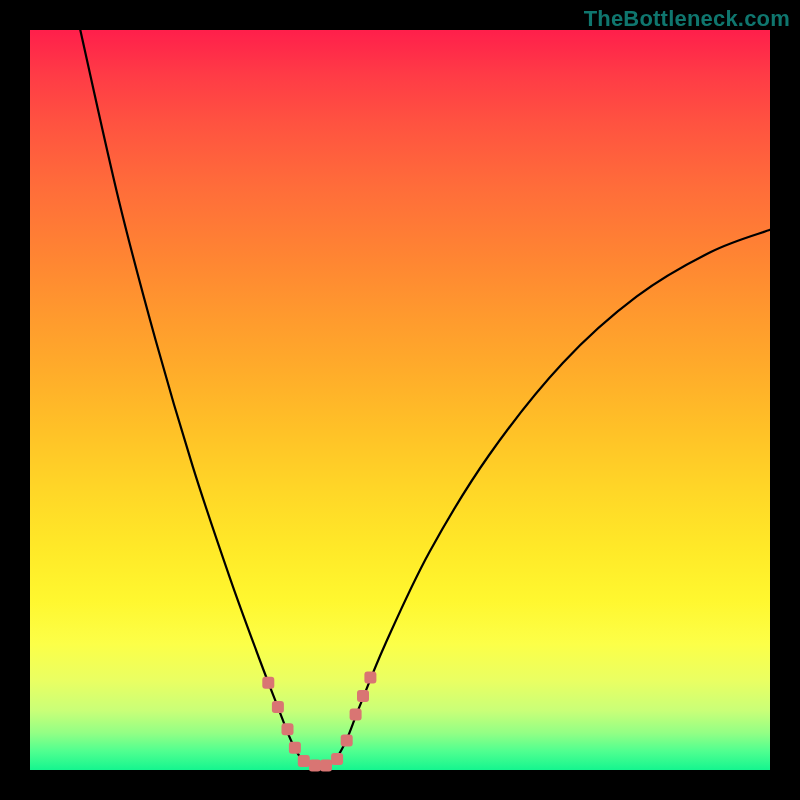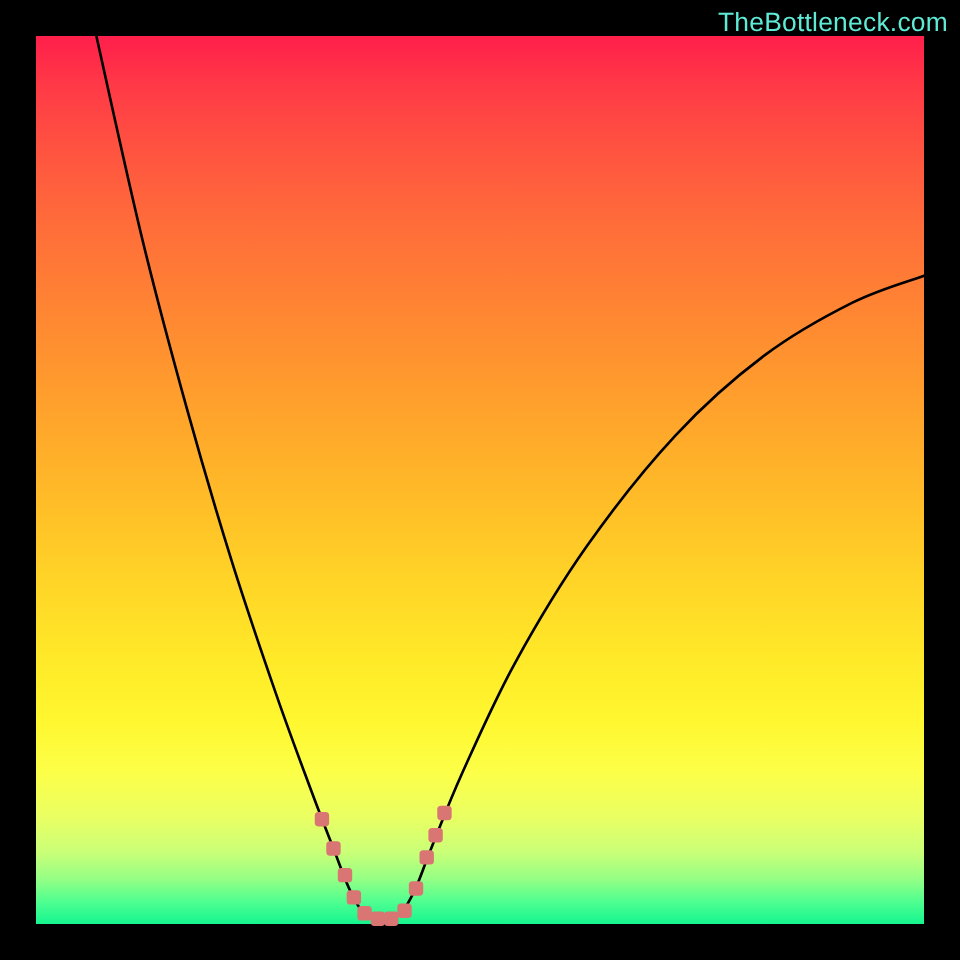--- a/index.html
+++ b/index.html
@@ -8,23 +8,23 @@
     height: 800px;
     background: #000;
     position: relative;
     overflow: hidden;
     font-family: Arial, Helvetica, sans-serif;
   }
   .watermark {
     position: absolute;
     top: 6px;
     right: 10px;
-    color: #5eead4;
+    color: #0f766e;
     font-size: 22px;
-    font-weight: 400;
+    font-weight: 700;
     z-index: 5;
     letter-spacing: 0.2px;
   }
   .plot-bg {
     position: absolute;
     top: 30px;
     left: 30px;
     width: 740px;
     height: 740px;
     background: linear-gradient(to bottom,

